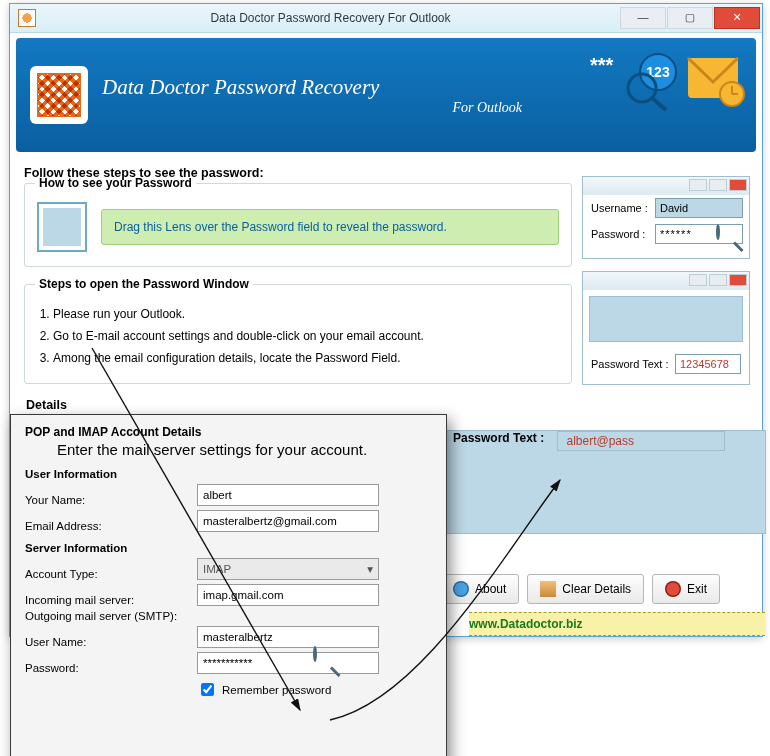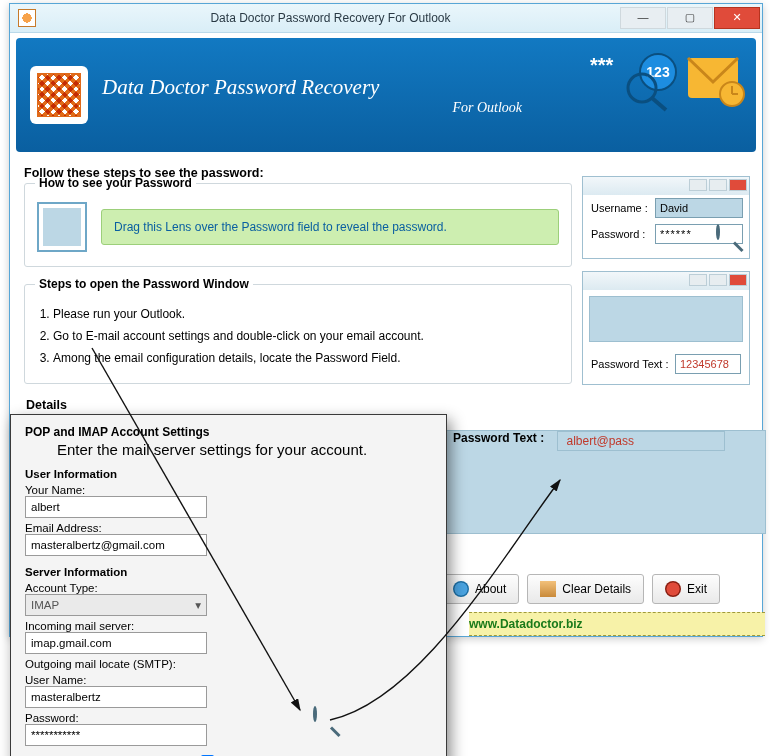--- a/index.html
+++ b/index.html
@@ -209,21 +209,21 @@
     background:#f4f4f4;
     border:1px solid #3a3a3a;
     box-shadow:4px 6px 14px rgba(0,0,0,0.45);
     padding:10px 14px;
     font-size:11.5px;
     z-index:5;
   }
   .outlook-popup h4{margin:0 0 2px 0;font-size:12px;}
   .outlook-popup .sub{margin:0 0 10px 32px;font-size:15px;}
   .outlook-popup .sect{font-weight:bold;margin:10px 0 4px 0;}
-  .outlook-popup .frow{display:flex;align-items:flex-start;margin:4px 0;flex-direction:column;}
+  .outlook-popup .frow{display:flex;align-items:flex-end;margin:4px 0;}
   .outlook-popup .frow label{width:172px;}
   .outlook-popup .frow input,.outlook-popup .frow .sel{
     width:170px;height:20px;border:1px solid #9a9a9a;background:#fff;padding:0 5px;font-size:11.5px;
   }
   .outlook-popup .frow .sel{background:#eaeaea;color:#555;display:flex;align-items:center;justify-content:space-between;}
   .outlook-popup .chk{display:flex;align-items:center;gap:5px;margin:6px 0 0 172px;}
   .magnifier {
     width:30px;height:30px;position:absolute;
   }
   .magnifier .glass{width:22px;height:22px;border:2px solid #4a6a7a;border-radius:50%;background:rgba(220,235,242,0.5);}
@@ -347,21 +347,21 @@
         <span class="ico ico-exit"></span>
         <span>Exit</span>
       </div>
     </div>
 
     <div class="url-bar">www.Datadoctor.biz</div>
   </div>
 </div>
 
 <div class="outlook-popup">
-  <h4>POP and IMAP Account Settings</h4>
+  <h4>POP and IMAP Account Details</h4>
   <div class="sub">Enter the mail server settings for your account.</div>
 
   <div class="sect">User Information</div>
   <div class="frow">
     <label>Your Name:</label>
     <input value="albert" style="">
   </div>
   <div class="frow">
     <label>Email Address:</label>
     <input value="masteralbertz@gmail.com" style="">
@@ -373,21 +373,21 @@
     <div class="sel">
       <span>IMAP</span>
       <span>▾</span>
     </div>
   </div>
   <div class="frow">
     <label>Incoming mail server:</label>
     <input value="imap.gmail.com" style="">
   </div>
   <div class="frow">
-    <label>Outgoing mail locate (SMTP):</label>
+    <label>Outgoing mail server (SMTP):</label>
   </div>
 
   <div class="frow">
     <label>User Name:</label>
     <input value="masteralbertz" style="">
   </div>
   <div class="frow" style="position:relative;">
     <label>Password:</label>
     <input value="***********" style="">
     <span class="magnifier" style="left:288px;top:-4px;">

